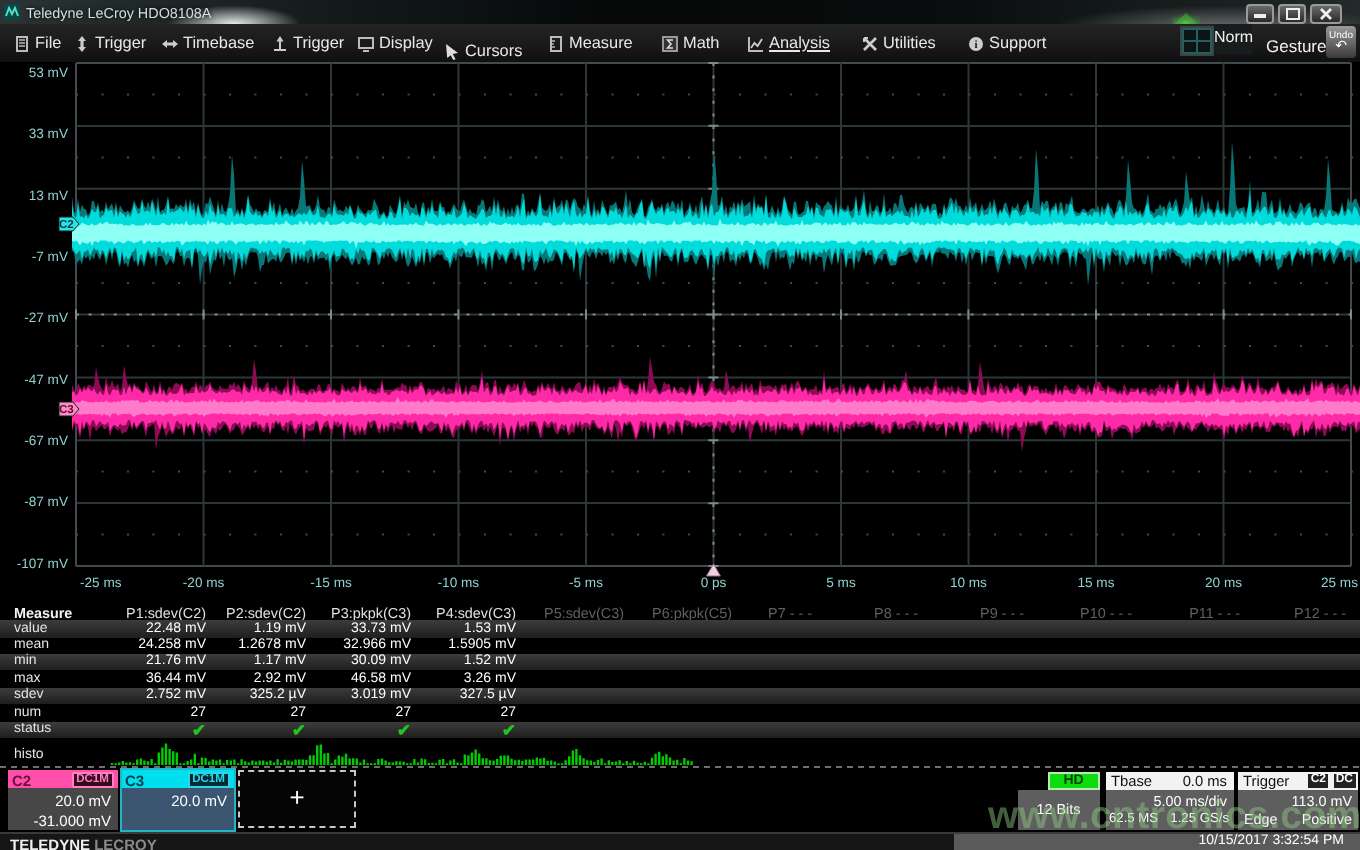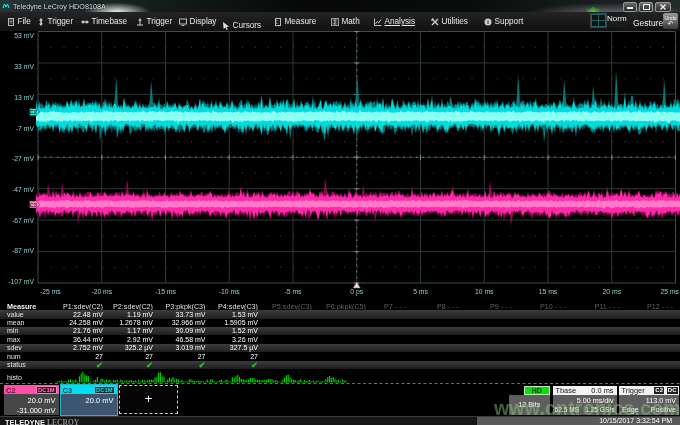--- a/index.html
+++ b/index.html
@@ -298,17 +298,17 @@
   <span style="position:absolute;right:15px;top:1px;background:#222;color:#fff;font-size:6px;font-weight:bold;padding:0 1px;line-height:7px;">C2</span>
   <span style="position:absolute;right:1.5px;top:1px;background:#222;color:#fff;font-size:6px;font-weight:bold;padding:0 1px;line-height:7px;">DC</span>
  </div>
  <div style="position:absolute;left:0;top:9.5px;width:100%;height:20px;background:#5e5e5e;color:#fff;font-size:7.2px;">
   <div style="position:absolute;right:3px;top:1px;">113.0 mV</div>
   <div style="position:absolute;left:3px;top:10px;">Edge</div>
   <div style="position:absolute;right:3px;top:10px;padding-left:47px;">Positive</div>
  </div>
 </div>
 <div style="position:absolute;left:0;top:415.5px;width:680px;height:9.5px;background:#161616;border-top:1px solid #3a3a3a;box-sizing:border-box;">
-<span style="position:absolute;left:5px;top:1px;font:bold 7.5px 'Liberation Sans',sans-serif;color:#f0f0f0;">TELEDYNE <span style="color:#8a8a8a;font-family:Liberation Serif, serif;">LECROY</span></span>
+<span style="position:absolute;left:5px;top:1px;font:bold 7.5px 'Liberation Sans',sans-serif;color:#f0f0f0;">TELEDYNE <span style="color:#8a8a8a;">LECROY</span></span>
 <div style="position:absolute;left:477px;top:0;width:203px;height:8.5px;background:#5a5a5a;">
 <span style="position:absolute;right:8px;top:0.8px;font:7px 'Liberation Sans',sans-serif;color:#fff;">10/15/2017 3:32:54 PM</span>
 </div>
 </div>
 <div style="position:absolute;left:494px;top:397px;font:bold 19.5px 'Liberation Sans',sans-serif;color:rgba(143,198,128,0.48);letter-spacing:0.2px;">www.cntronics.com</div>
 </body></html>

